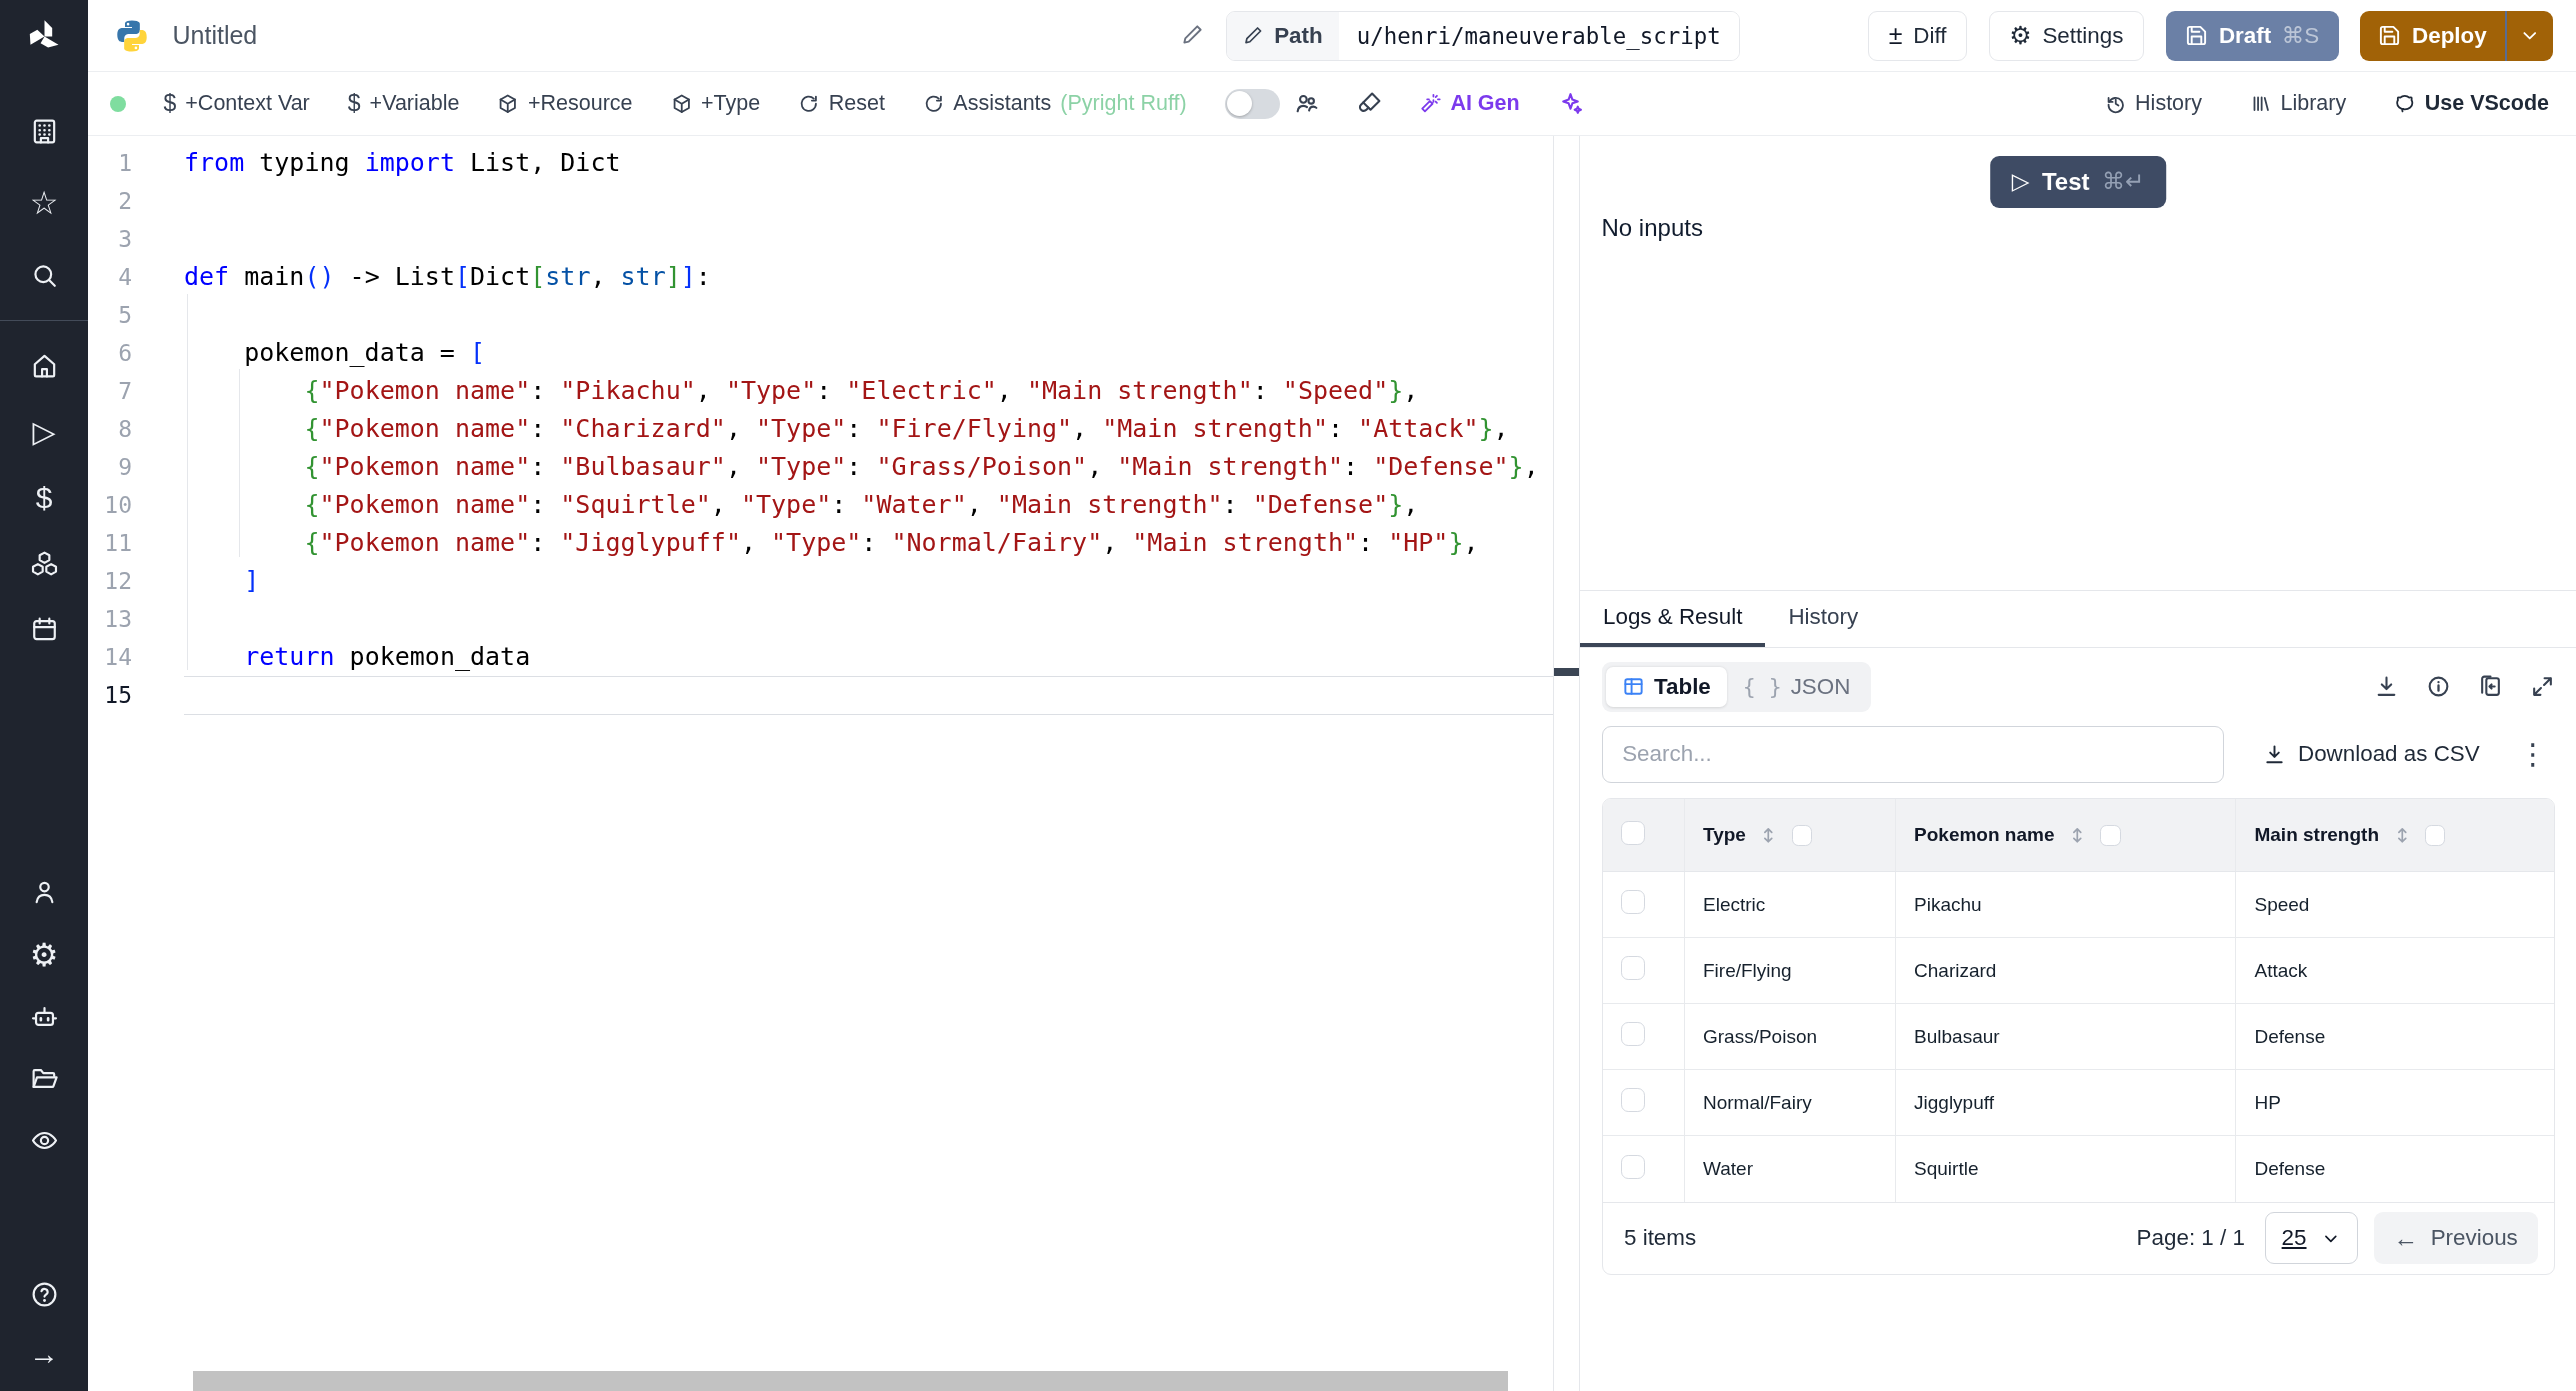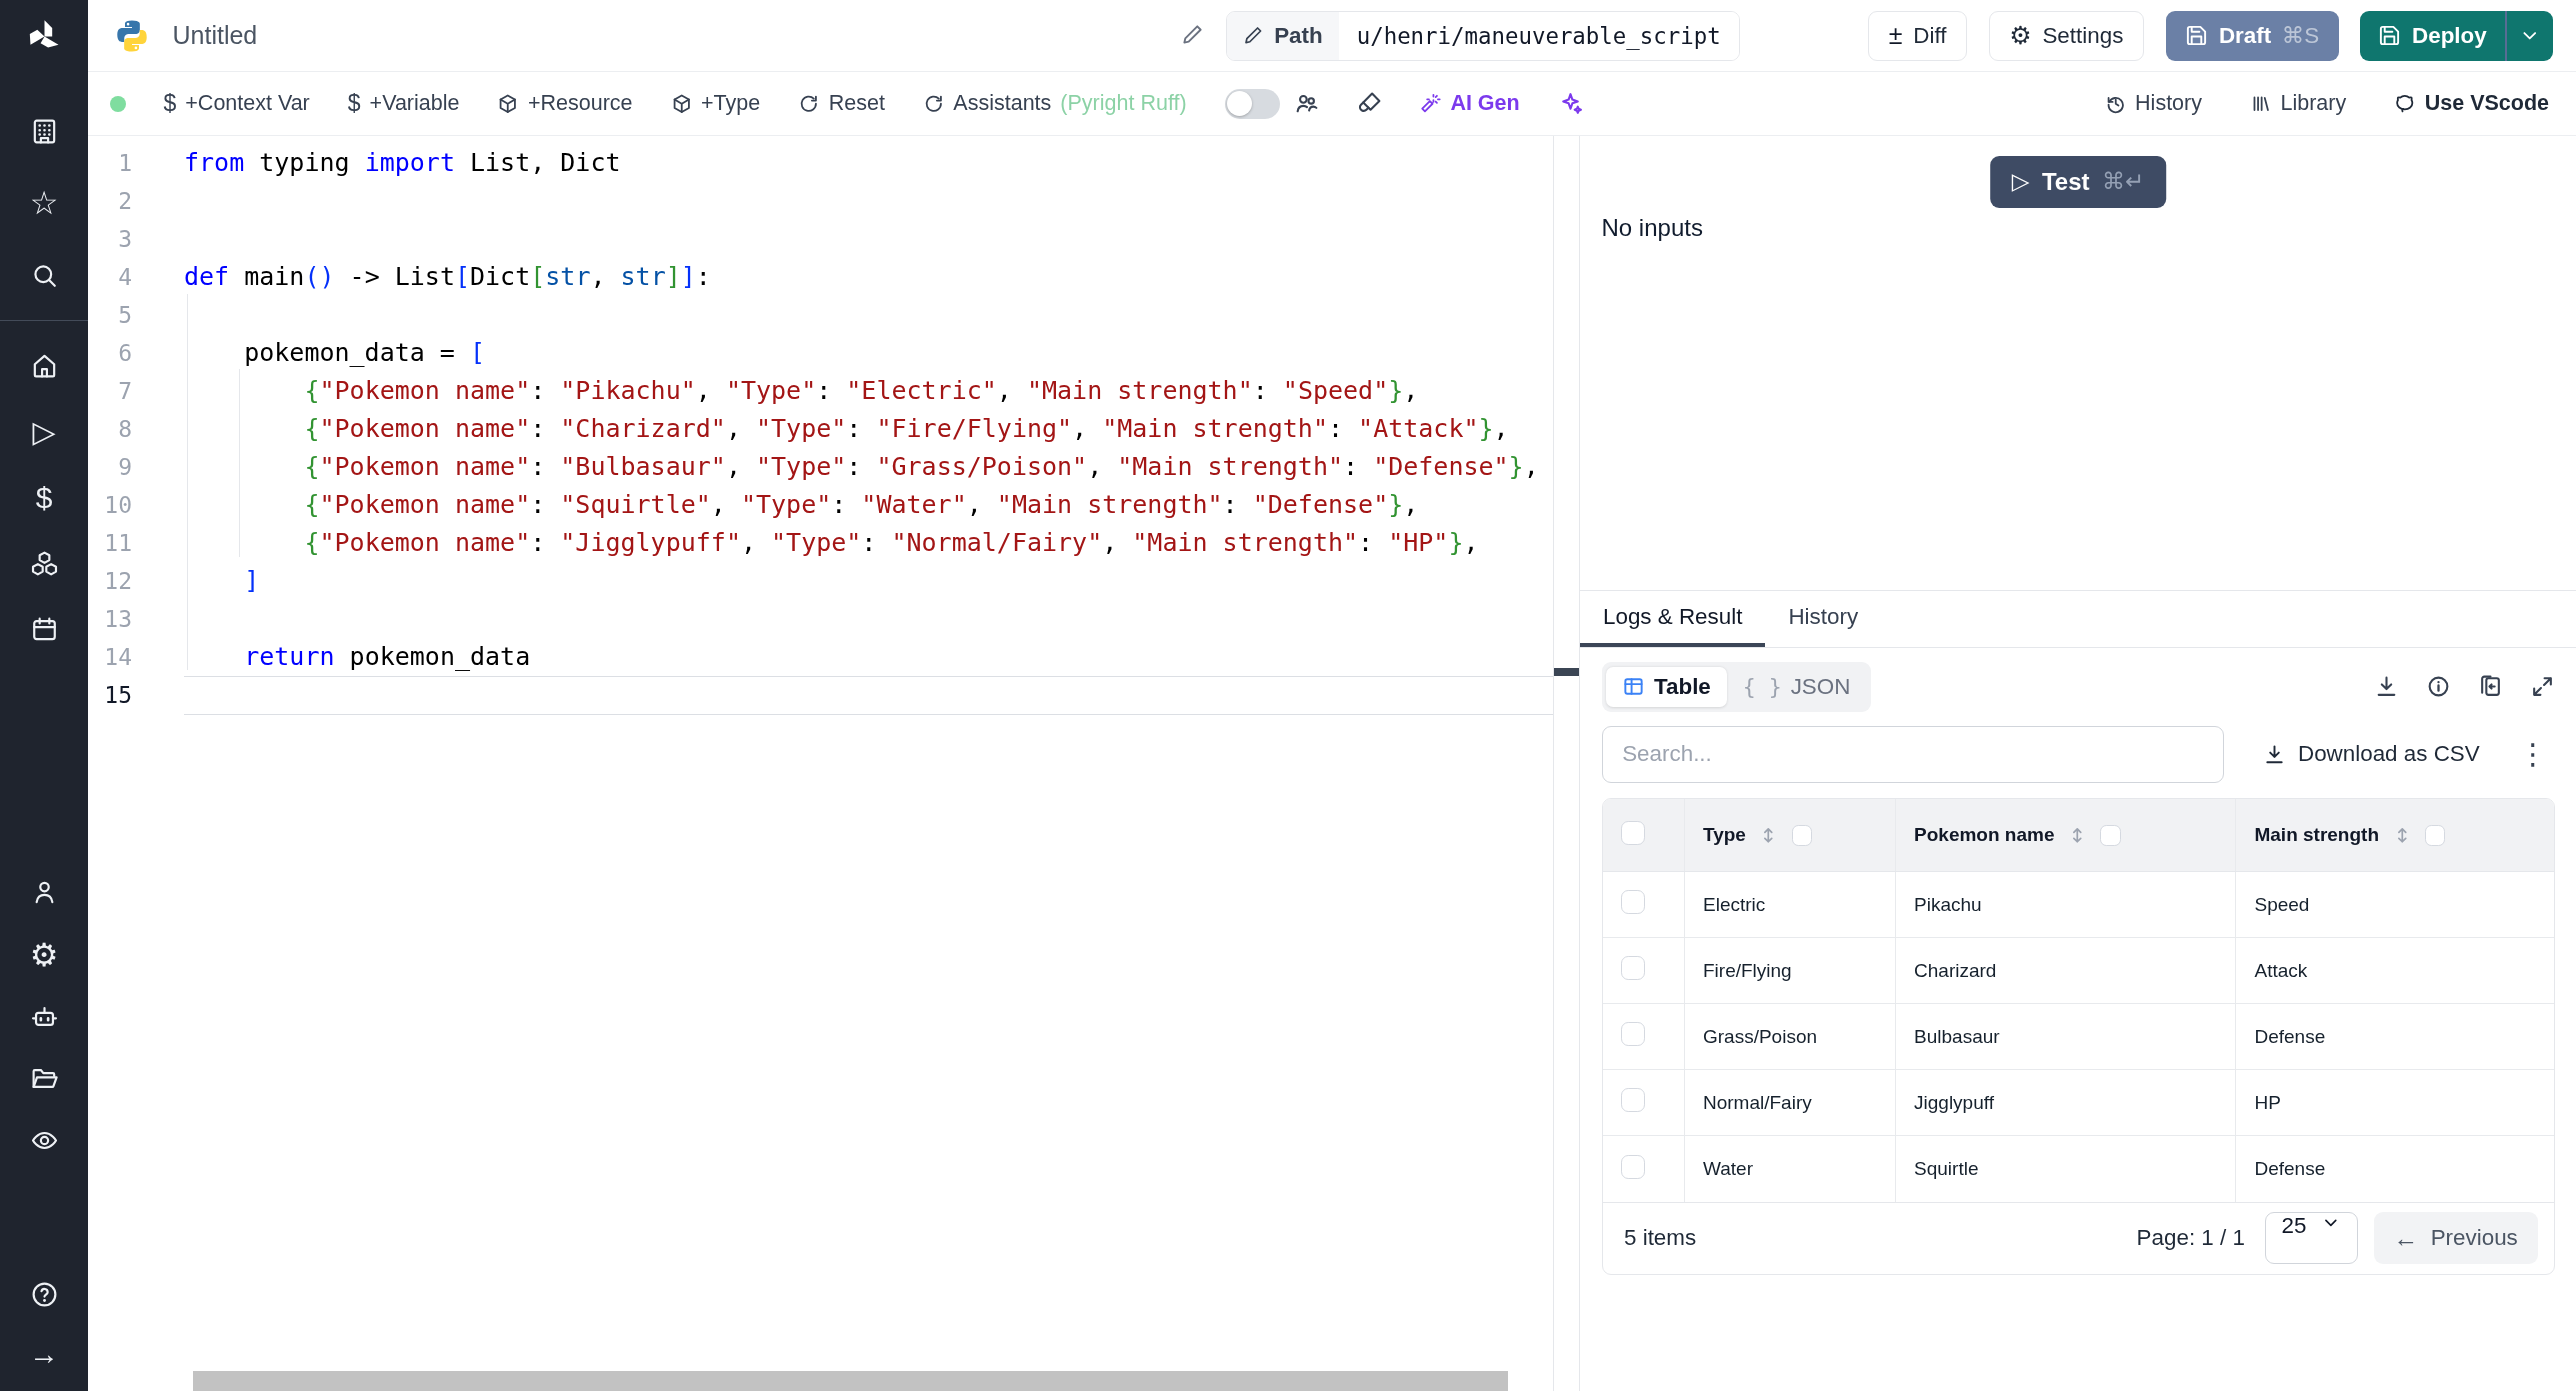--- a/index.html
+++ b/index.html
@@ -42,21 +42,21 @@
     font-family:"DejaVu Sans Mono", monospace; font-size:22.4px; color:#111827; }
   .tb-btn { height:50px; border:0.9px solid #e5e7eb; background:#fff; border-radius:9px;
     display:flex; align-items:center; gap:10.7px; padding:0 19.7px; font-size:22.4px; font-weight:500;
     color:#1f2937; cursor:pointer; }
   .pm-glyph { font-size:25px; color:#111827; }
   .gear-glyph { font-size:25px; line-height:1; }
   .solid-btn { height:50px; background:#6b80a6; border:none; border-radius:9px; color:#fff;
     display:flex; align-items:center; gap:10.7px; padding:0 19.7px; font-size:22.4px; font-weight:600;
     cursor:pointer; }
   .shortcut { color:rgba(255,255,255,0.55); font-weight:500; }
-  .deploy-wrap { display:flex; align-items:stretch; background:#0f766e; border-radius:9px;
+  .deploy-wrap { display:flex; align-items:stretch; background:#a16207; border-radius:9px;
     overflow:hidden; height:50px; cursor:pointer; }
   .deploy-main { display:flex; align-items:center; gap:10.7px; padding:0 18px; color:#fff;
     font-size:22.4px; font-weight:600; }
   .deploy-sep { width:1.8px; background:#586c94; }
   .deploy-caret { display:flex; align-items:center; padding:0 12.5px; color:#fff; }
 
   
   .toolbar { height:64px; background:#fff; border-bottom:0.9px solid #eceef1; display:flex;
     align-items:center; padding:0 27px 0 21.5px; gap:38px; flex-shrink:0; font-size:21.5px;
     color:#374151; }
@@ -143,21 +143,21 @@
   .checkbox { width:24px; height:24px; border:1.8px solid #d5d9e0; border-radius:7.2px; background:#fff;
     display:inline-block; cursor:pointer; }
   .th-inner { display:flex; align-items:center; gap:12.5px; }
   .sort-ic { cursor:pointer; display:flex; }
   .mini-box { width:20.6px; height:20.6px; border:1.8px solid #d5d9e0; border-radius:6.3px; background:#fff;
     cursor:pointer; flex-shrink:0; }
   .tfoot { height:72px; border-top:0.9px solid #e5e7eb; display:flex; align-items:center;
     padding:0 16px 0 21.5px; font-size:22.4px; color:#1f2937; }
   .page-info { margin-left:auto; margin-right:19.7px; }
   .psize { height:52px; border:0.9px solid #d1d5db; border-radius:9px; display:flex;
-    gap:14.3px; padding:0 16px; cursor:pointer; color:#111827; }
+    align-items:center; gap:14.3px; padding:0 16px; cursor:pointer; color:#111827;text-decoration:underline; }
   .prev-btn { margin-left:16px; height:52px; background:#f2f3f5; border:none; border-radius:9px;
     display:flex; align-items:center; gap:12.5px; padding:0 19.7px; font-size:22.4px; color:#4b5563;
     font-weight:500; cursor:pointer; }
 </style>
 </head>
 <body>
 
 <div class="app">
 
   <nav class="sidebar">

